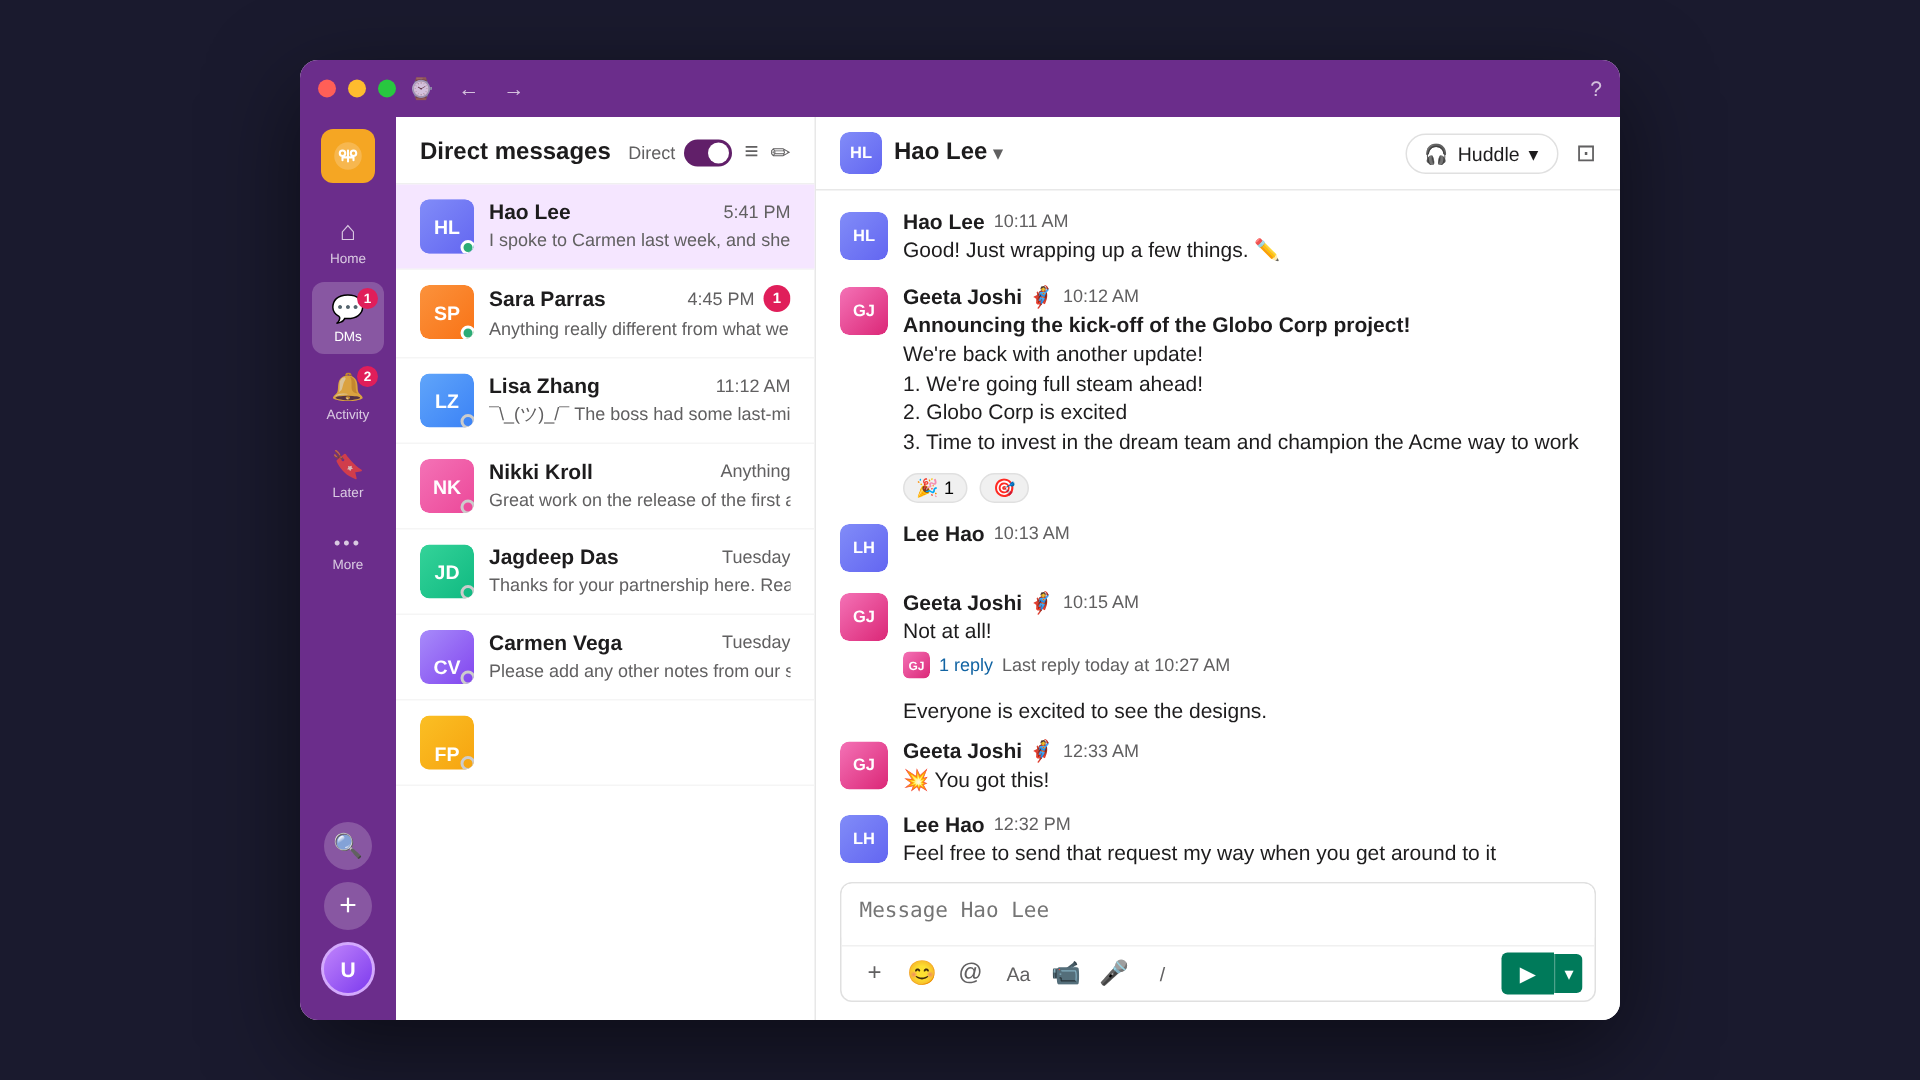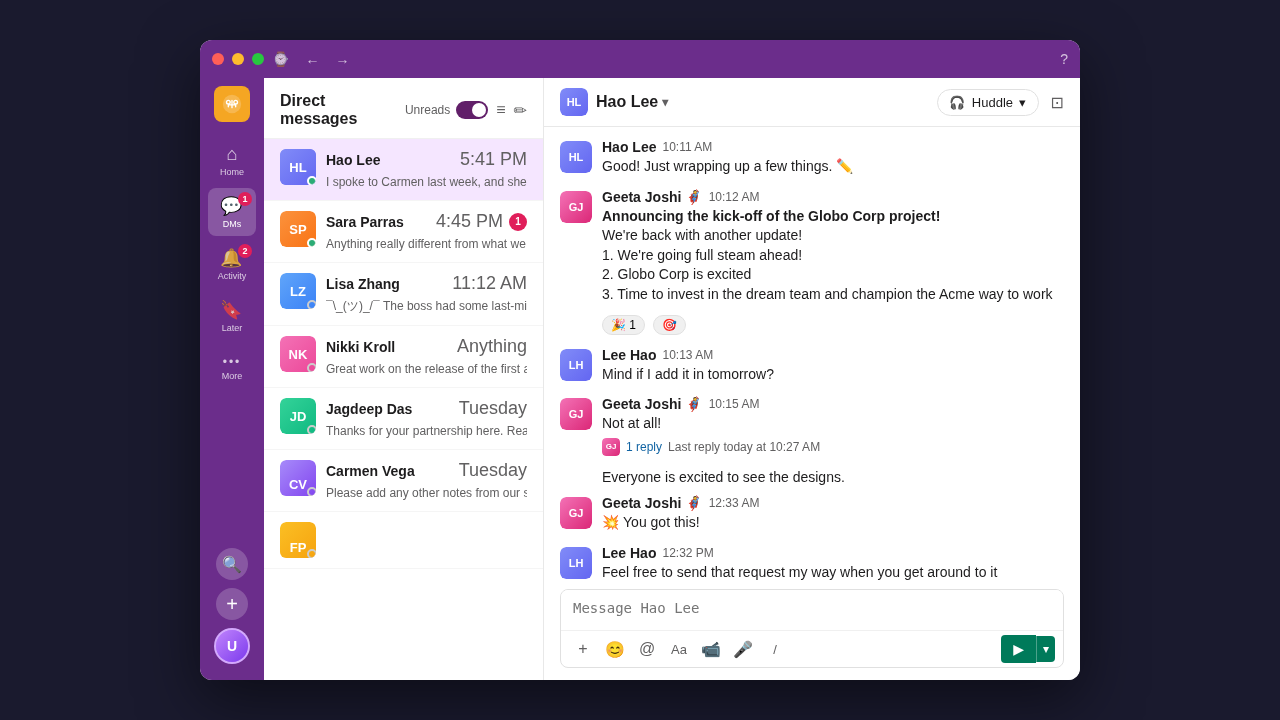--- a/index.html
+++ b/index.html
@@ -228,21 +228,21 @@
     .status-online { background: #2bac76; }
     .status-offline { background: transparent; border: 2px solid #ccc; }
     .dm-info { flex: 1; overflow: hidden; }
     .dm-row1 {
       display: flex;
       justify-content: space-between;
       align-items: center;
       margin-bottom: 2px;
     }
     .dm-name { font-size: 14px; font-weight: 600; color: #1d1c1d; }
-    .dm-time { font-size: 18px; color: #616061; }
+    .dm-time { font-size: 12px; color: #616061; }
     .dm-preview { font-size: 12px; color: #616061; white-space: nowrap; overflow: hidden; text-overflow: ellipsis; max-width: 180px; }
     .unread-badge {
       background: #e01e5a;
       color: white;
       border-radius: 50%;
       width: 18px;
       height: 18px;
       font-size: 10px;
       display: flex;
       align-items: center;
@@ -489,21 +489,21 @@
         <div class="avatar-sidebar">
           <div style="width:100%;height:100%;background:linear-gradient(135deg,#c084fc,#7c3aed);display:flex;align-items:center;justify-content:center;color:white;font-size:14px;font-weight:bold;">U</div>
         </div>
       </div>
     </div>
 
     <div class="dm-list">
       <div class="dm-header">
         <span class="dm-title">Direct messages</span>
         <div class="unreads-toggle">
-          <span>Unreads</span>
+          <span>Direct</span>
           <div class="toggle-switch">
             <div class="toggle-knob"></div>
           </div>
         </div>
         <div class="dm-header-icons">
           <span style="cursor:pointer">≡</span>
           <span style="cursor:pointer">✏</span>
         </div>
       </div>
 
@@ -664,21 +664,20 @@
 
         <div class="msg-group">
           <div class="msg-avatar">
             <div style="width:32px;height:32px;background:linear-gradient(135deg,#818cf8,#6366f1);border-radius:6px;display:flex;align-items:center;justify-content:center;color:white;font-size:11px;font-weight:bold;">LH</div>
           </div>
           <div class="msg-body">
             <div class="msg-header">
               <span class="msg-name">Lee Hao</span>
               <span class="msg-time">10:13 AM</span>
             </div>
-            <div class="msg-text">Mind if I add it in tomorrow?</div>
           </div>
         </div>
 
         <div class="msg-group">
           <div class="msg-avatar">
             <div style="width:32px;height:32px;background:linear-gradient(135deg,#f472b6,#db2777);border-radius:6px;display:flex;align-items:center;justify-content:center;color:white;font-size:11px;font-weight:bold;">GJ</div>
           </div>
           <div class="msg-body">
             <div class="msg-header">
               <span class="msg-name">Geeta Joshi 🦸</span>

